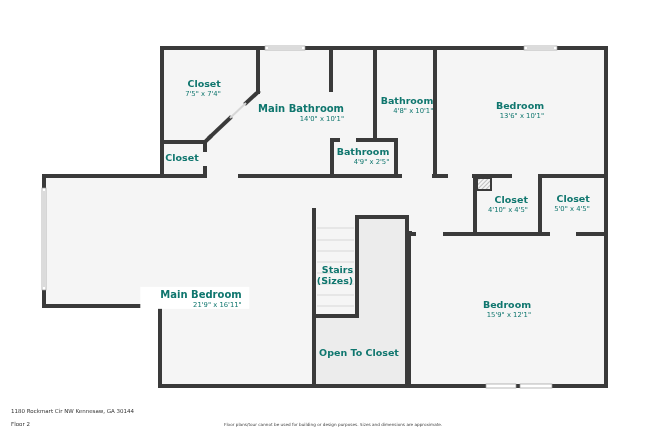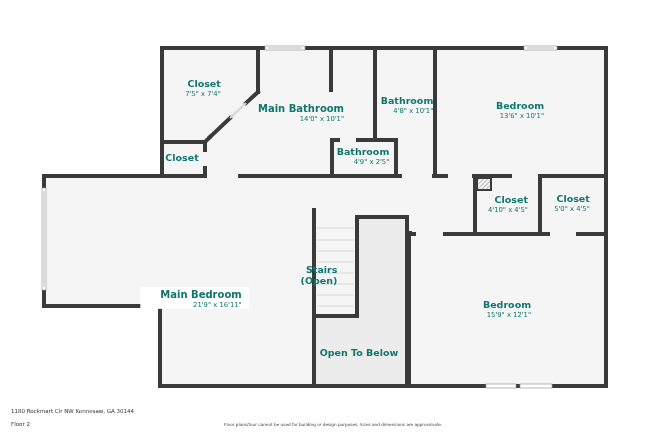--- a/index.html
+++ b/index.html
@@ -148,26 +148,26 @@
   <span class="d">4'10" x 4'5"</span>
 </div>
 <div class="lbl" style="left:572px;top:204px;">
   <span class="n">Closet</span>
   <span class="d">5'0" x 4'5"</span>
 </div>
 <div class="lbl big plate" style="left:195px;top:266px;margin-top:32px;">
   <span class="n">Main Bedroom</span>
   <span class="d">21'9" x 16'11"</span>
 </div>
-<div class="lbl" style="left:319px;top:276px;">
+<div class="lbl" style="left:335px;top:276px;">
   <span class="n">Stairs</span>
-  <span class="n">(Open)</span>
+  <span class="n">(Sizes)</span>
 </div>
 <div class="lbl" style="left:359px;top:353px;">
-  <span class="n">Open To Below</span>
+  <span class="n">Open To Closet</span>
 </div>
 <div class="lbl" style="left:507px;top:310px;">
   <span class="n">Bedroom</span>
   <span class="d">15'9" x 12'1"</span>
 </div>
 
 <div class="foot" style="left:11px;top:408px;">1180 Rockmart Cir NW Kennesaw, GA 30144</div>
 <div class="foot" style="left:11px;top:421px;">Floor 2</div>
 <div class="disc" style="left:224px;top:422px;">Floor plans/tour cannot be used for building or design purposes. Sizes and dimensions are approximate.</div>
 

